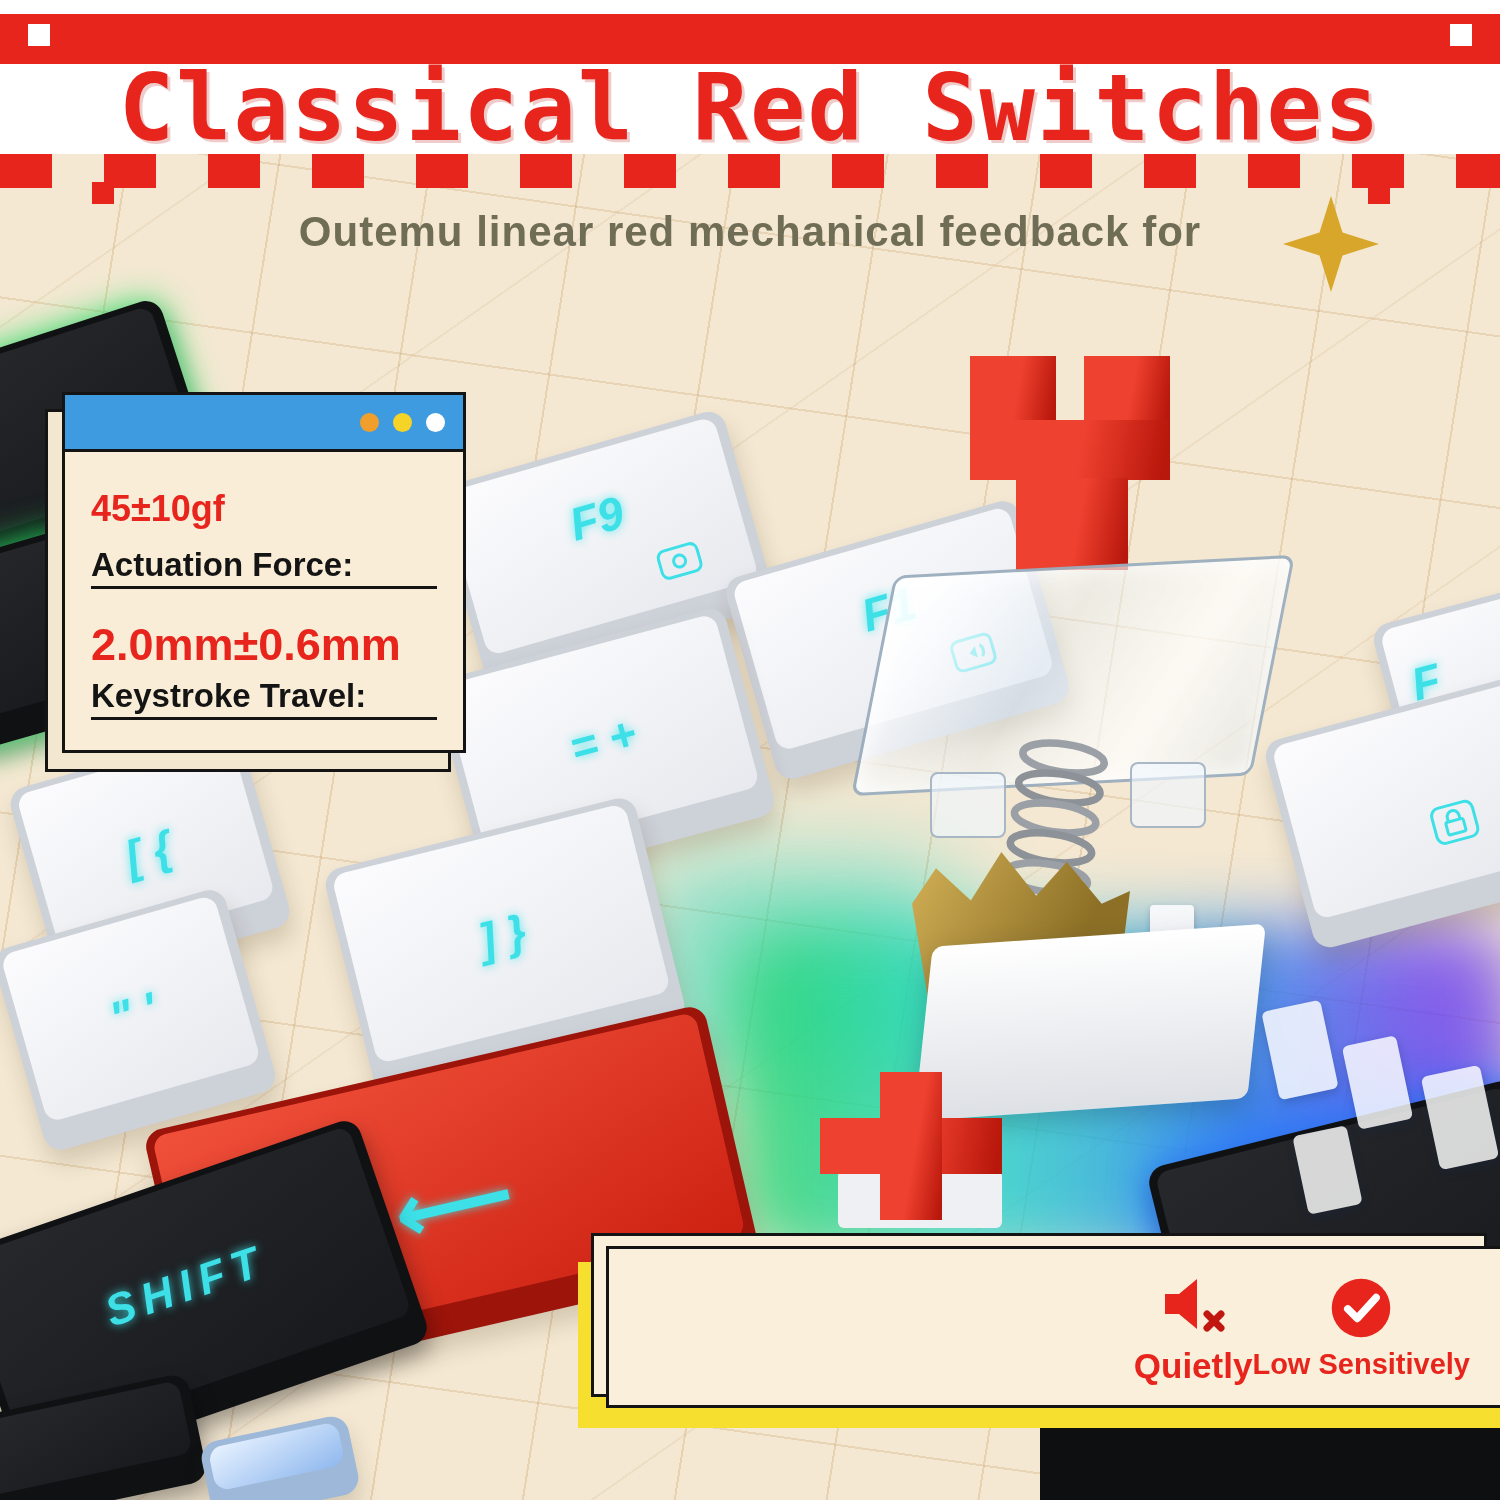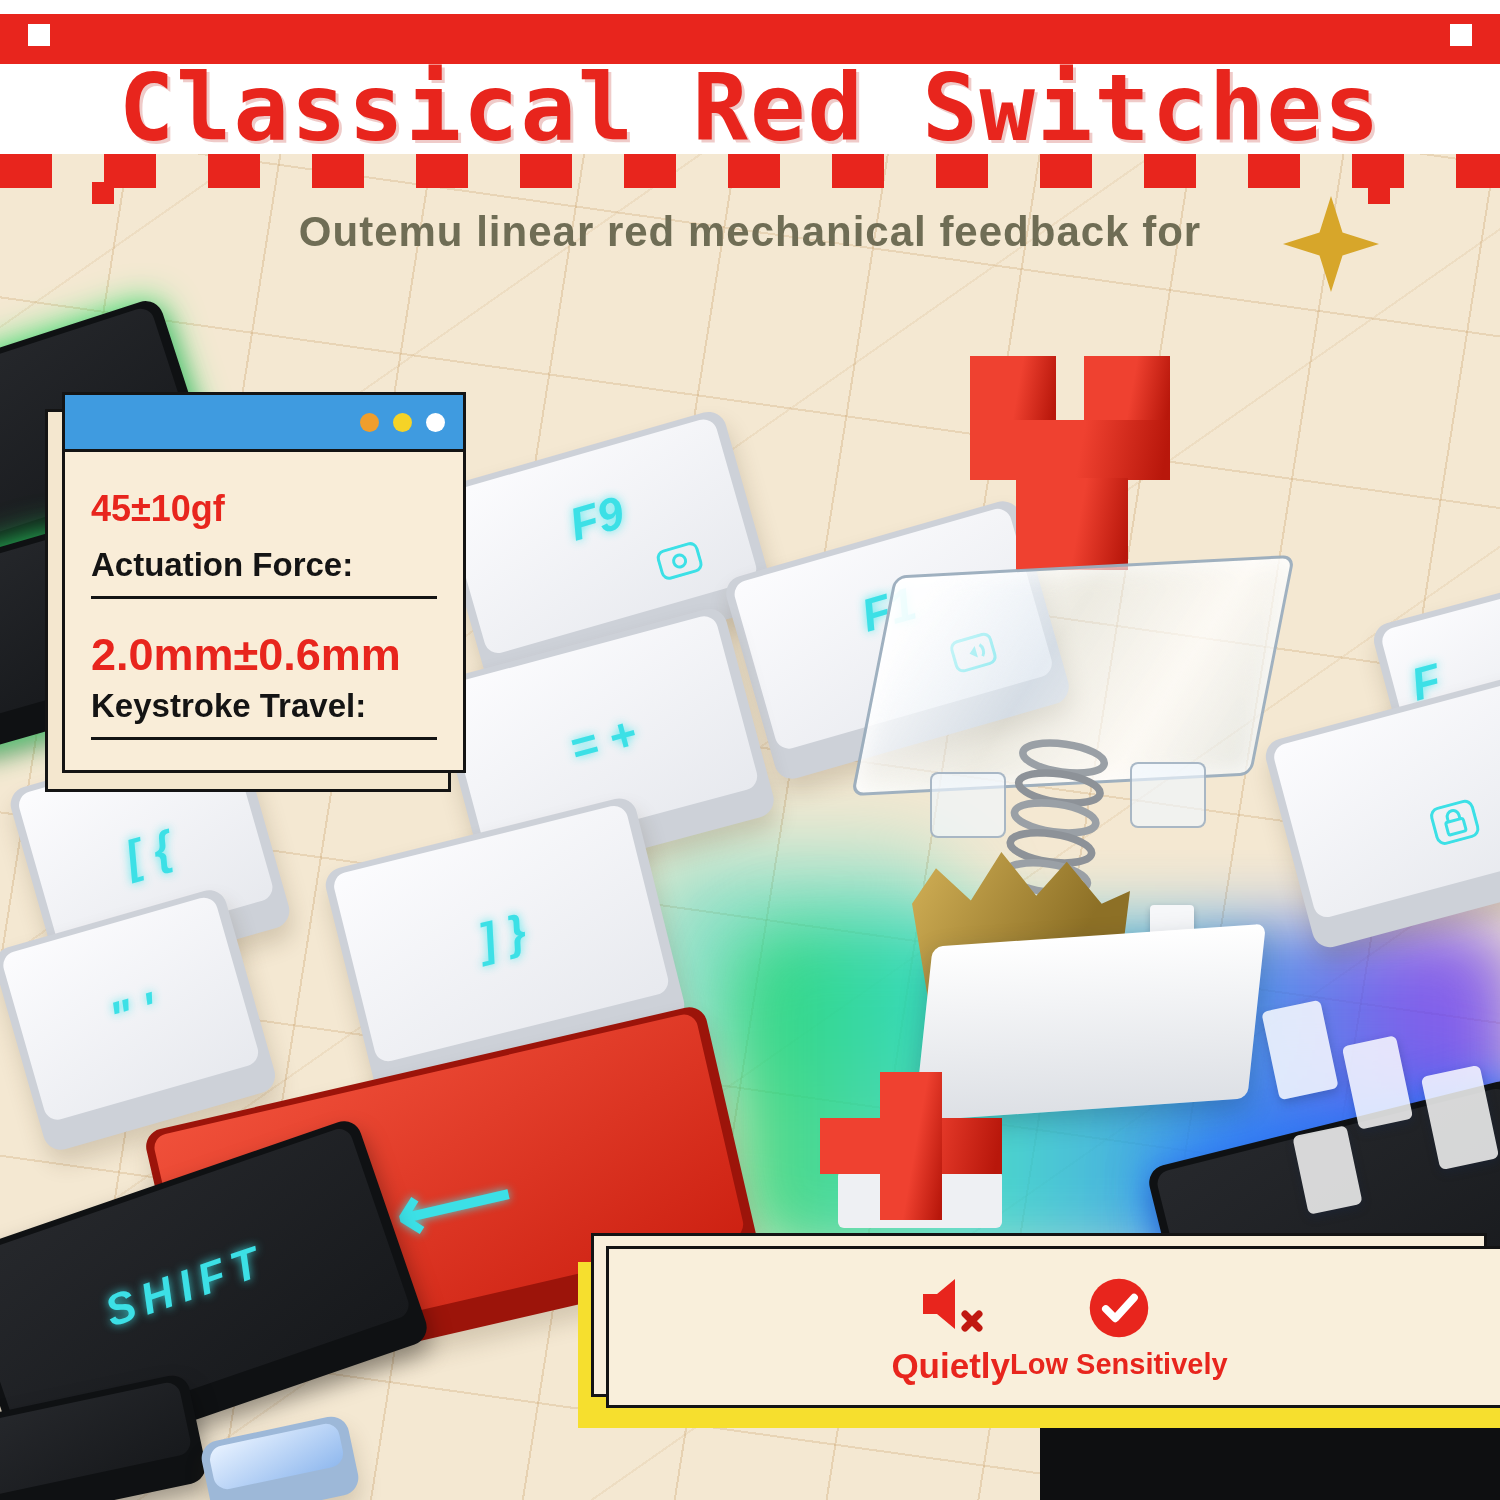--- a/index.html
+++ b/index.html
@@ -72,25 +72,25 @@
   .bottom-dark{position:absolute;background:#0e0f11;}
   
   .spec-card{position:absolute;left:62px;top:392px;width:398px;z-index:7;background:#f9edd8;border:3px solid #141414;
     box-shadow:-16px 18px 0 -2px #f4e7cf,-16px 18px 0 1px #141414;}
   .spec-header{height:54px;background:#3f9be0;border-bottom:3px solid #141414;display:flex;align-items:center;justify-content:flex-end;gap:14px;padding-right:18px;}
   .dot{width:19px;height:19px;border-radius:50%;}
   .dot.orange{background:#f09e2c;} .dot.yellow{background:#f5d327;} .dot.white{background:#ffffff;}
   .spec-body{padding:26px 26px 30px 26px;}
   .spec-value{color:#e8251d;font-weight:900;font-size:36px;line-height:62px;margin-bottom:6px;}
   .spec-value.small{font-size:45px;line-height:52px;margin-top:30px;}
-  .spec-label{color:#141414;font-weight:600;font-size:33px;border-bottom:3px solid #141414;padding-bottom:12px;}
+  .spec-label{color:#141414;font-weight:600;font-size:33px;border-bottom:3px solid #141414;padding-bottom:2px;}
   
   .yellow-strip{position:absolute;left:578px;top:1262px;width:922px;height:166px;background:#f6df2e;z-index:6;}
   .feature-card{position:absolute;left:606px;top:1246px;width:894px;height:162px;z-index:7;background:#f9efdb;
-    border:3px solid #141414;border-right:none;display:flex;align-items:center;justify-content:center;padding:0 30px 0 40px;box-sizing:border-box;
+    border:3px solid #141414;border-right:none;display:flex;align-items:center;justify-content:flex-end;padding:0 30px 0 40px;box-sizing:border-box;
     box-shadow:-14px -12px 0 -2px #f9efdb,-14px -12px 0 1px #141414;}
   .feature{display:flex;flex-direction:column;align-items:center;gap:6px;}
   .f-label{color:#e8251d;font-weight:900;font-size:35px;white-space:nowrap;}
   .f-label.small{font-size:29px;}
   .kicon-svg{display:block;}
 </style>
 </head>
 <body>
 
 <div class="canvas">

